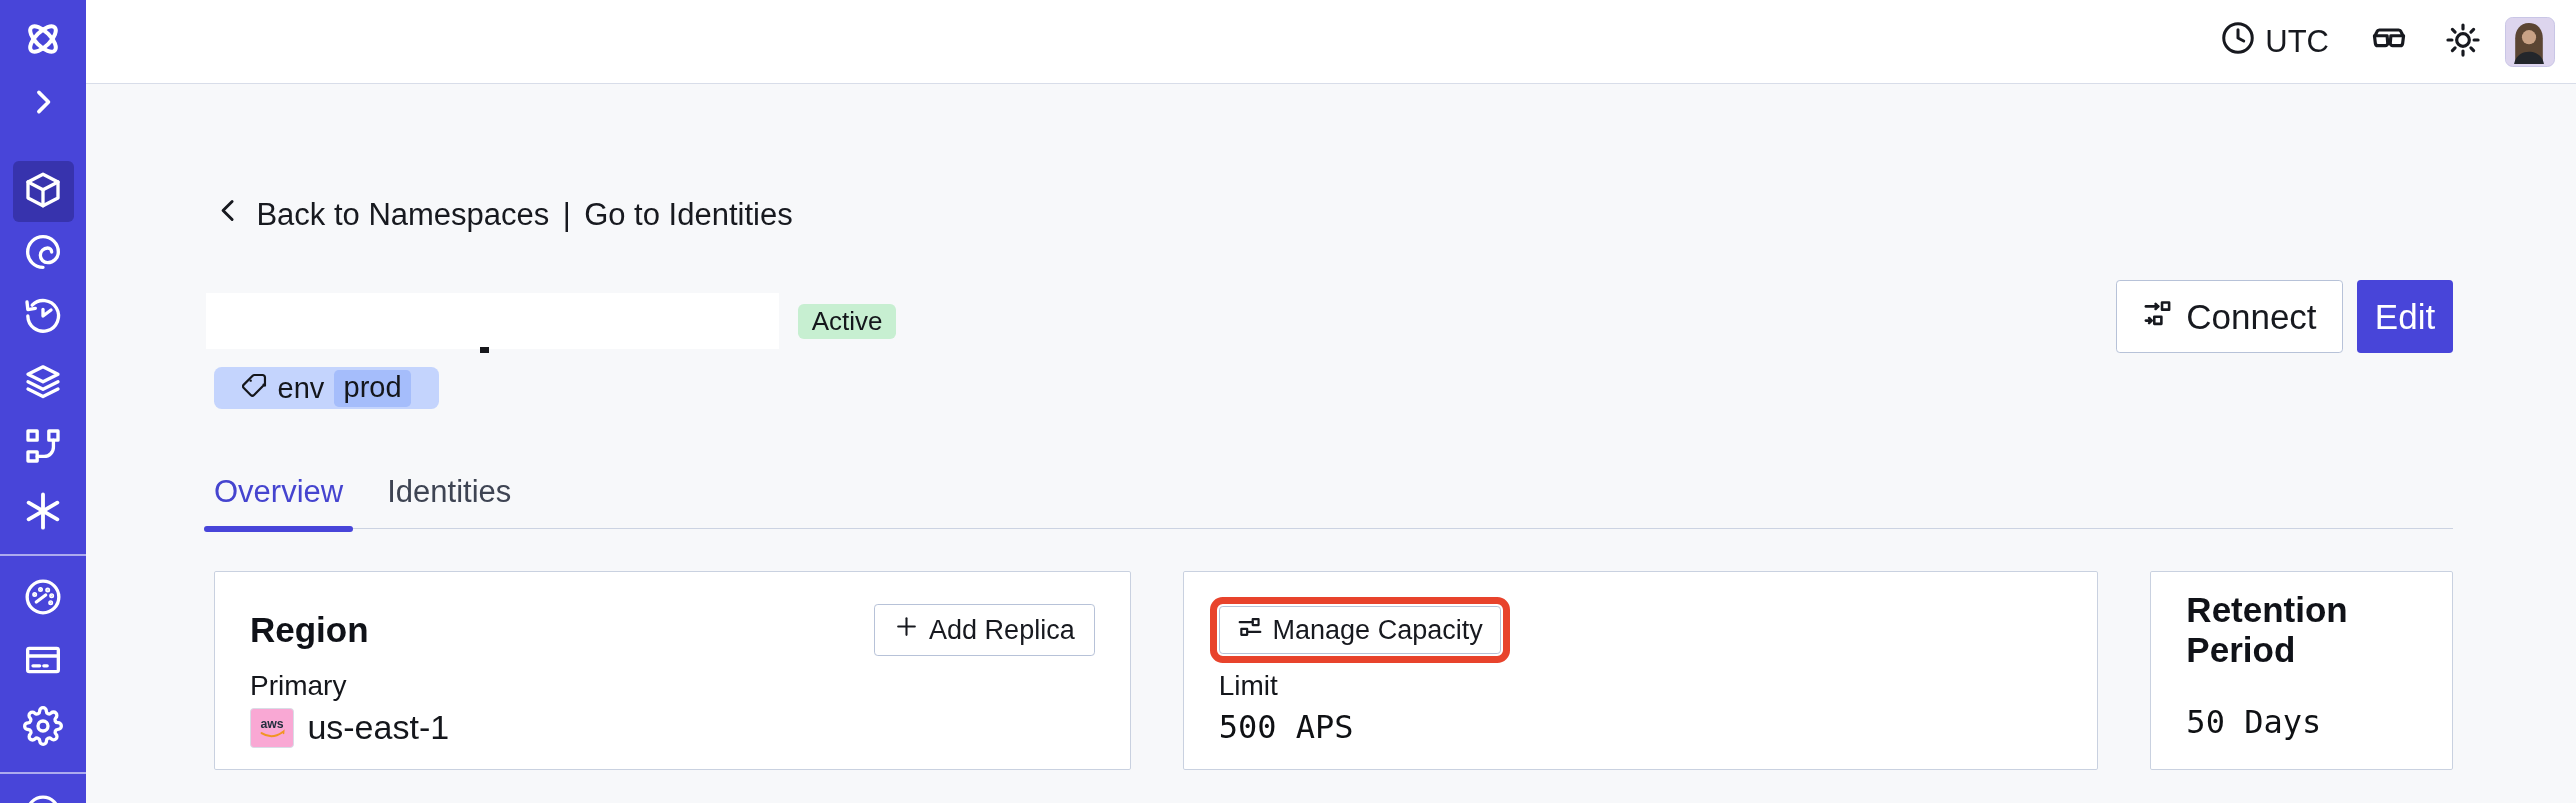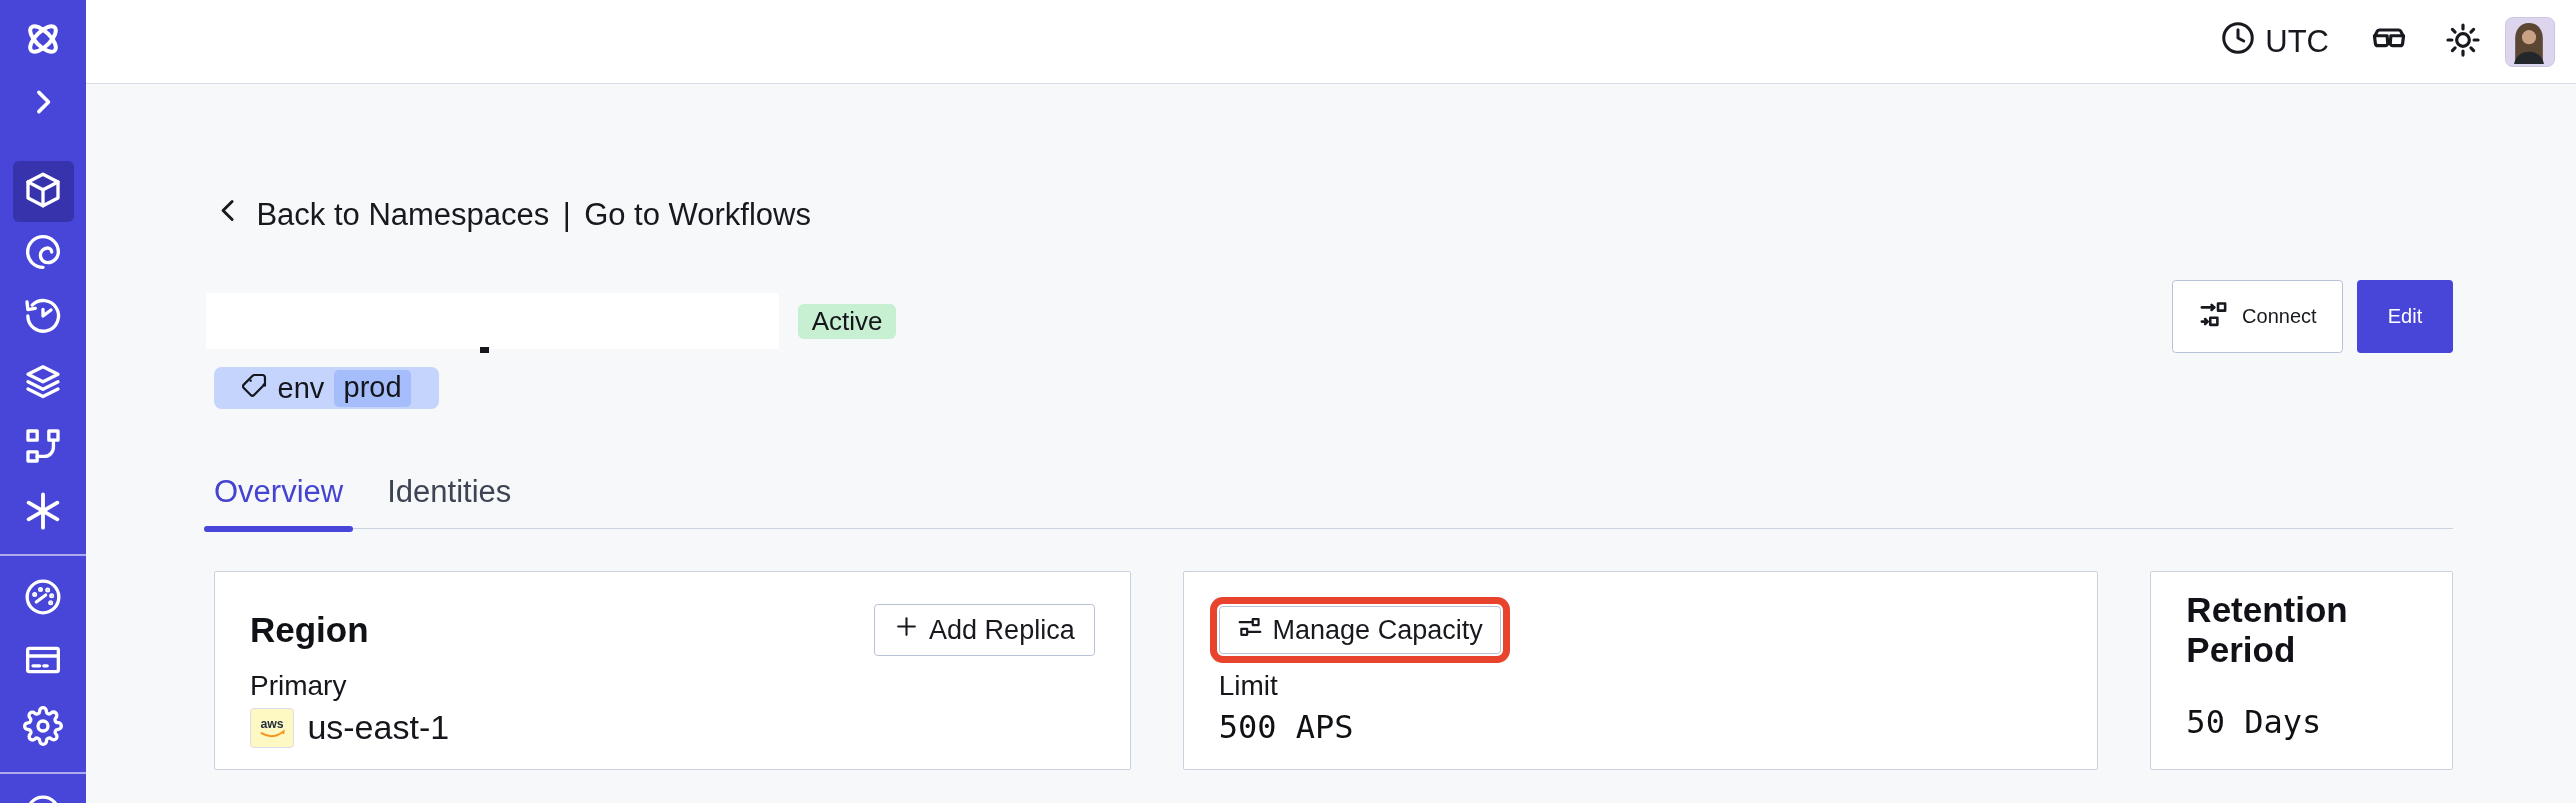--- a/index.html
+++ b/index.html
@@ -28,21 +28,21 @@
   .breadcrumb { margin-top:113px; display:flex; align-items:center; gap:13.4px; font-size:31px; color:#17191f; height:35px; }
   .breadcrumb svg { stroke:#17191f; fill:none; stroke-width:2.4; stroke-linecap:round; stroke-linejoin:round; }
   .crumb { cursor:pointer; }
 
   .title-row { margin-top:48px; height:73px; display:flex; align-items:flex-start; justify-content:space-between; }
   .name-wrap { display:flex; align-items:center; margin-top:13.4px; height:56px; position:relative; }
   .name-redaction { width:573px; height:56px; background:#ffffff; margin-left:-7.7px; }
   .name-dot { position:absolute; left:266px; bottom:-3.8px; width:8.6px; height:6.7px; background:#17181c; }
   .status-badge { margin-left:19px; height:35px; display:flex; align-items:center; padding:0 13.4px; background:#c7efd1; border-radius:5.8px; font-size:26px; color:#14161b; }
   .actions { display:flex; gap:14.4px; }
-  .btn { display:flex; align-items:center; justify-content:center; height:73px; border-radius:3.8px; font-size:20px; cursor:pointer; }
+  .btn { display:flex; align-items:center; justify-content:center; height:73px; border-radius:3.8px; font-size:35px; cursor:pointer; }
   .btn svg { stroke:#17191f; fill:none; stroke-width:2; stroke-linecap:round; stroke-linejoin:round; }
   .btn-outline { background:#fff; border:1.9px solid #b7c2d8; color:#17191f; }
   .btn-connect { padding:0 25px; gap:13.4px; }
   .btn-edit { width:96px; background:#4845d9; color:#fff; border:none; }
 
   .tag-row { margin-top:14.4px; }
   .tag-chip { display:inline-flex; align-items:center; height:42px; padding:0 28px; background:#c4d4fd; border-radius:7.7px; gap:9.6px; font-size:29px; color:#14161b; }
   .tag-chip svg { stroke:#14161b; fill:none; stroke-width:2; stroke-linecap:round; stroke-linejoin:round; }
   .tag-inner { background:#a5bdfb; border-radius:4.8px; padding:1px 9.6px 2.9px; }
 
@@ -59,21 +59,21 @@
   .card-title { font-size:35px; font-weight:600; color:#101218; }
   .mode-badge { margin-left:19px; height:46px; display:flex; align-items:center; gap:9.6px; padding:0 15.3px; background:#dcd7fa; border-radius:5.8px; font-size:27px; color:#14161b; }
   .mode-badge svg { stroke:#14161b; fill:none; stroke-width:2; stroke-linecap:round; stroke-linejoin:round; }
   .btn-sm { display:flex; align-items:center; gap:9.6px; background:#fff; border:1.9px solid #b7c2d8; border-radius:3.8px; font-size:27px; color:#17191f; cursor:pointer;text-align:right; }
   .btn-sm svg { stroke:#17191f; fill:none; stroke-width:2; stroke-linecap:round; stroke-linejoin:round; }
   .btn-add { height:52px; padding:0 19px; }
   .btn-manage { height:48px; padding:0 17.3px; }
   .highlight { outline:7.7px solid #e8432c; outline-offset:2.9px; }
   .card-label { margin-top:11.5px; font-size:28px; line-height:33px; color:#14161b; }
   .value-row { margin-top:5.8px; display:flex; align-items:center; gap:13.4px; }
-  .aws-badge { width:44px; height:40px; background:#fef9c3; border:1.9px solid #d8dde6; border-radius:3.8px; display:flex; align-items:center; justify-content:center; }
+  .aws-badge { width:44px; height:40px; background:#f9a8d4; border:1.9px solid #d8dde6; border-radius:3.8px; display:flex; align-items:center; justify-content:center; }
   .region-value { font-size:34px; color:#14161b; }
   .mono-value { font-family:"DejaVu Sans Mono", monospace; font-size:32px; color:#0f1114; }
   .retention-value { margin-top:46px; }
 </style>
 </head>
 <body>
 
 <div class="app">
 
   <aside class="sidebar">
@@ -254,21 +254,21 @@
     <div class="content">
 
       <div class="breadcrumb">
         <span>
           <svg width="29" height="29" viewBox="0 0 24 24">
               <polyline points="15 4.5 7.5 12 15 19.5"></polyline>
             </svg>
         </span>
         <span class="crumb">Back to Namespaces</span>
         <span>|</span>
-        <span class="crumb">Go to Workflows</span>
+        <span class="crumb">Go to Identities</span>
       </div>
 
       <div class="title-row">
         <div class="name-wrap">
           <span class="name-redaction"></span>
           <span class="name-dot"></span>
           <span class="status-badge">Active</span>
         </div>
         <div class="actions">
           <button class="btn btn-outline btn-connect">

